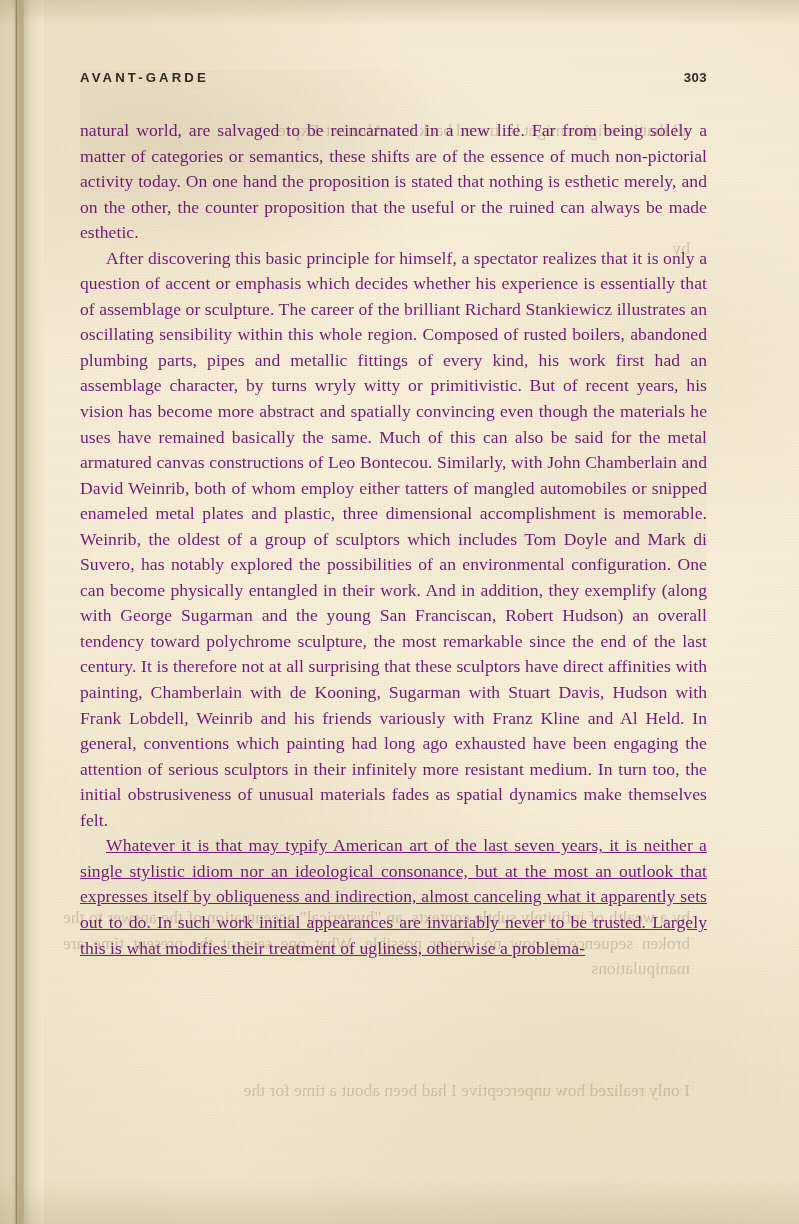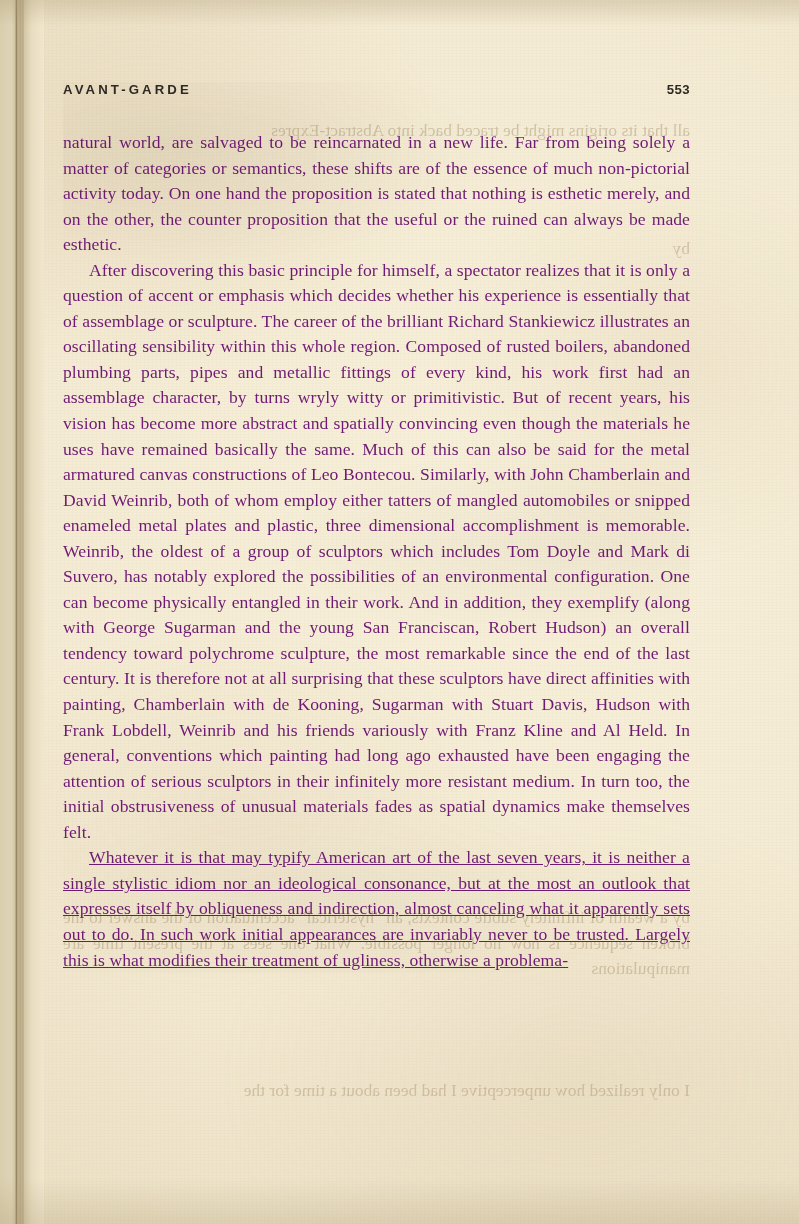--- a/index.html
+++ b/index.html
@@ -103,24 +103,23 @@
     filter: blur(.45px);
   }
   #bleed-top    { top: 118px; }
   #bleed-mid    { top: 236px; }
   #bleed-low    { top: 905px; }
   #bleed-bottom { top: 1078px; }
 
   
   #content {
     position: absolute;
-    left: 63px;
+    left: 80px;
     top: 70px;
     width: 627px;
-    margin-top: 12px;
   }
 
   #running-head {
     position: relative;
     height: 30px;
     margin-bottom: 18px;
   }
   #head-title {
     position: absolute;
     left: 0; top: 0;
@@ -176,21 +175,21 @@
 
   <div class="bleed-layer" id="bleed-top">all that its origins might be traced back into Abstract-Expres</div>
   <div class="bleed-layer" id="bleed-mid">by</div>
   <div class="bleed-layer" id="bleed-low">by a wealth of infinitely subtle contexts, an "hysterical" accentuation of the answer to the broken sequence is now no longer possible. What one sees at the present time are manipulations</div>
   <div class="bleed-layer" id="bleed-bottom">I only realized how unperceptive I had been about a time for the</div>
 
   <div id="content">
 
     <div id="running-head">
       <span id="head-title">AVANT-GARDE</span>
-      <span id="head-folio">553</span>
+      <span id="head-folio">303</span>
     </div>
 
     <div id="body-text">
       <p>natural world, are salvaged to be reincarnated in a new life. Far from being solely a matter of categories or semantics, these shifts are of the essence of much non-pictorial activity today. On one hand the proposition is stated that nothing is esthetic merely, and on the other, the counter proposition that the useful or the ruined can always be made esthetic.</p>
       <p class="indent">After discovering this basic principle for himself, a spectator realizes that it is only a question of accent or emphasis which decides whether his experience is essentially that of assemblage or sculpture. The career of the brilliant Richard Stankiewicz illustrates an oscillating sensibility within this whole region. Composed of rusted boilers, abandoned plumbing parts, pipes and metallic fittings of every kind, his work first had an assemblage character, by turns wryly witty or primitivistic. But of recent years, his vision has become more abstract and spatially convincing even though the materials he uses have remained basically the same. Much of this can also be said for the metal armatured canvas constructions of Leo Bontecou. Similarly, with John Chamberlain and David Weinrib, both of whom employ either tatters of mangled automobiles or snipped enameled metal plates and plastic, three dimensional accomplishment is memorable. Weinrib, the oldest of a group of sculptors which includes Tom Doyle and Mark di Suvero, has notably explored the possibilities of an environmental configuration. One can become physically entangled in their work. And in addition, they exemplify (along with George Sugarman and the young San Franciscan, Robert Hudson) an overall tendency toward polychrome sculpture, the most remarkable since the end of the last century. It is therefore not at all surprising that these sculptors have direct affinities with painting, Chamberlain with de Kooning, Sugarman with Stuart Davis, Hudson with Frank Lobdell, Weinrib and his friends variously with Franz Kline and Al Held. In general, conventions which painting had long ago exhausted have been engaging the attention of serious sculptors in their infinitely more resistant medium. In turn too, the initial obstrusiveness of unusual materials fades as spatial dynamics make themselves felt.</p>
       <p class="indent gap-before">Whatever it is that may typify American art of the last seven years, it is neither a single stylistic idiom nor an ideological consonance, but at the most an outlook that expresses itself by obliqueness and indirection, almost canceling what it apparently sets out to do. In such work initial appearances are invariably never to be trusted. Largely this is what modifies their treatment of ugliness, otherwise a problema-</p>
     </div>
 
     <div id="ink-mottle"></div>
   </div>

